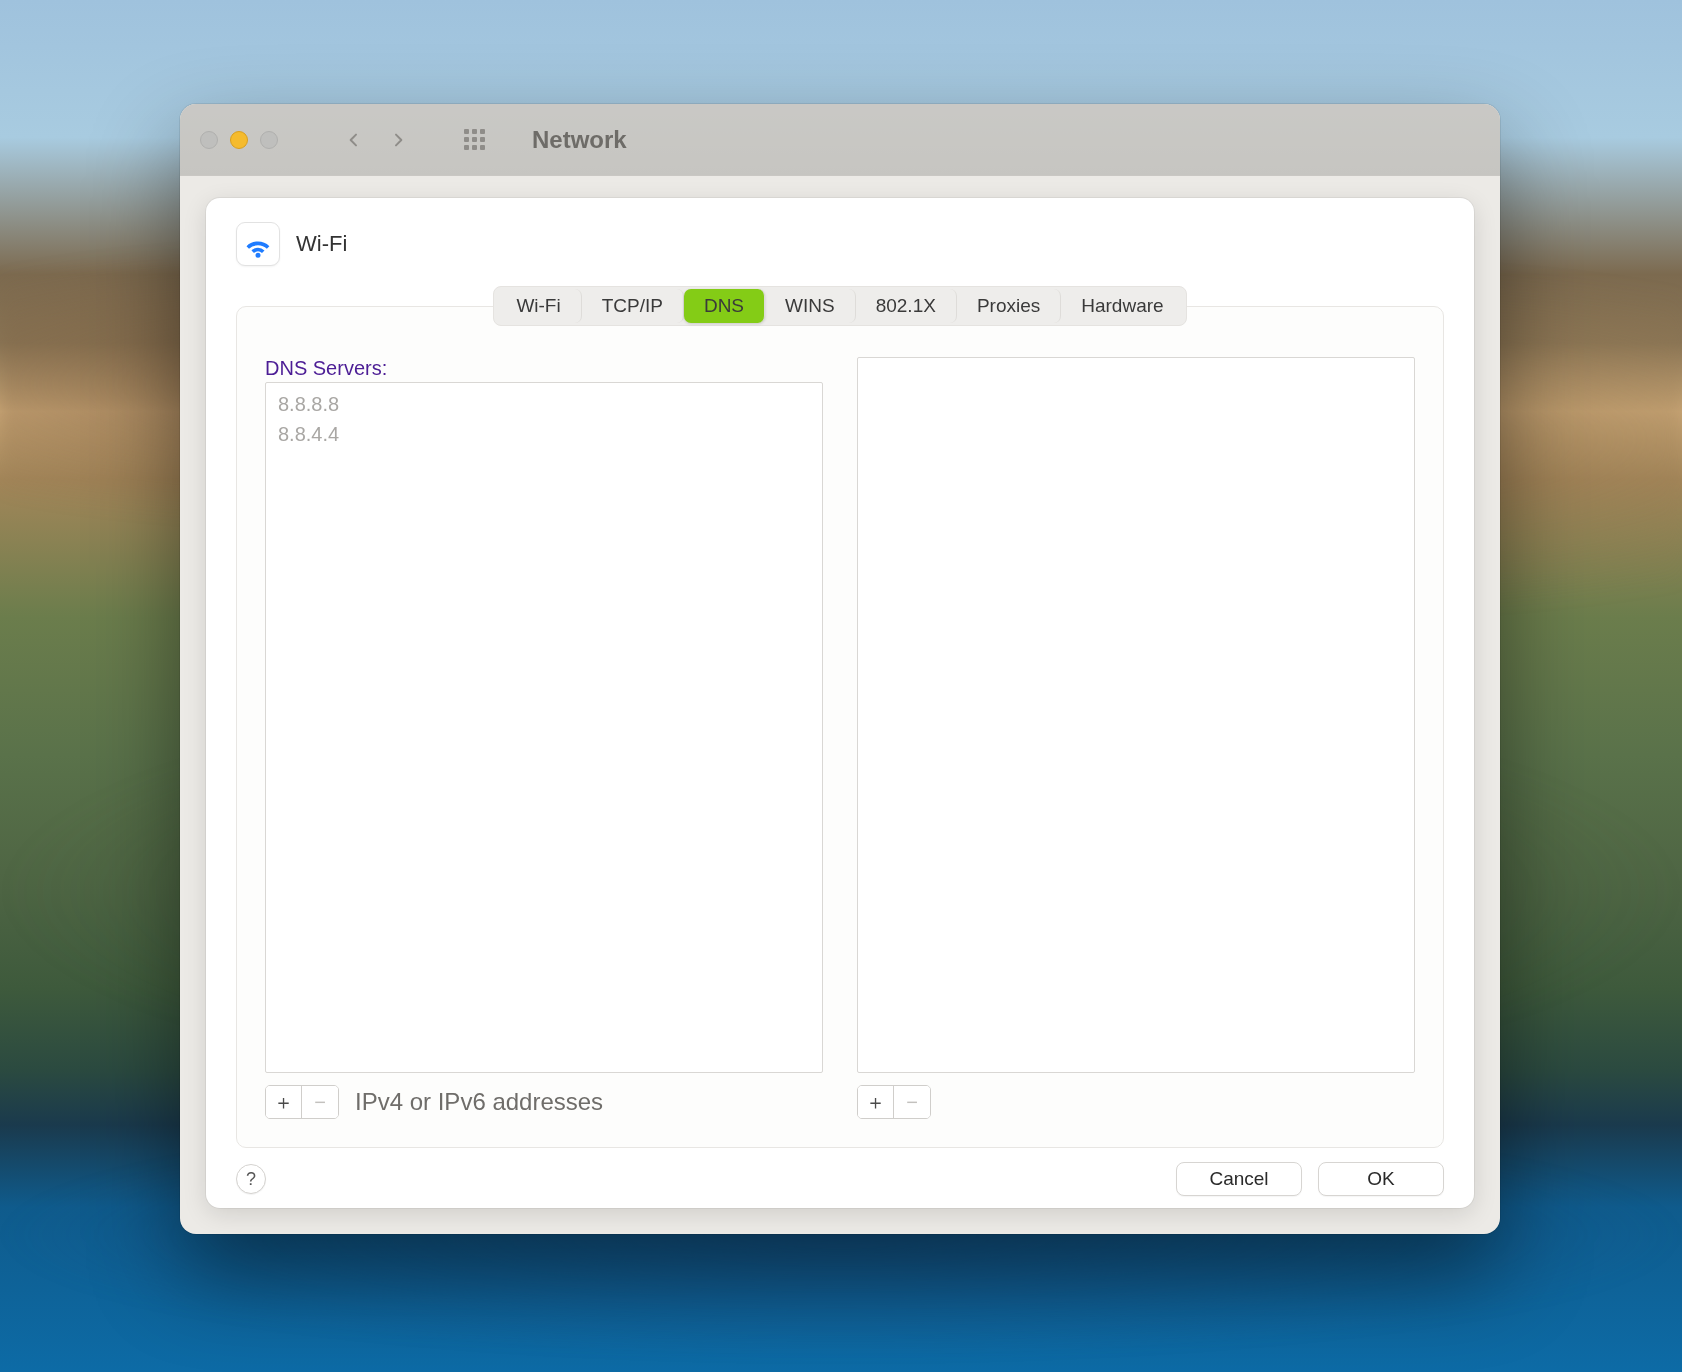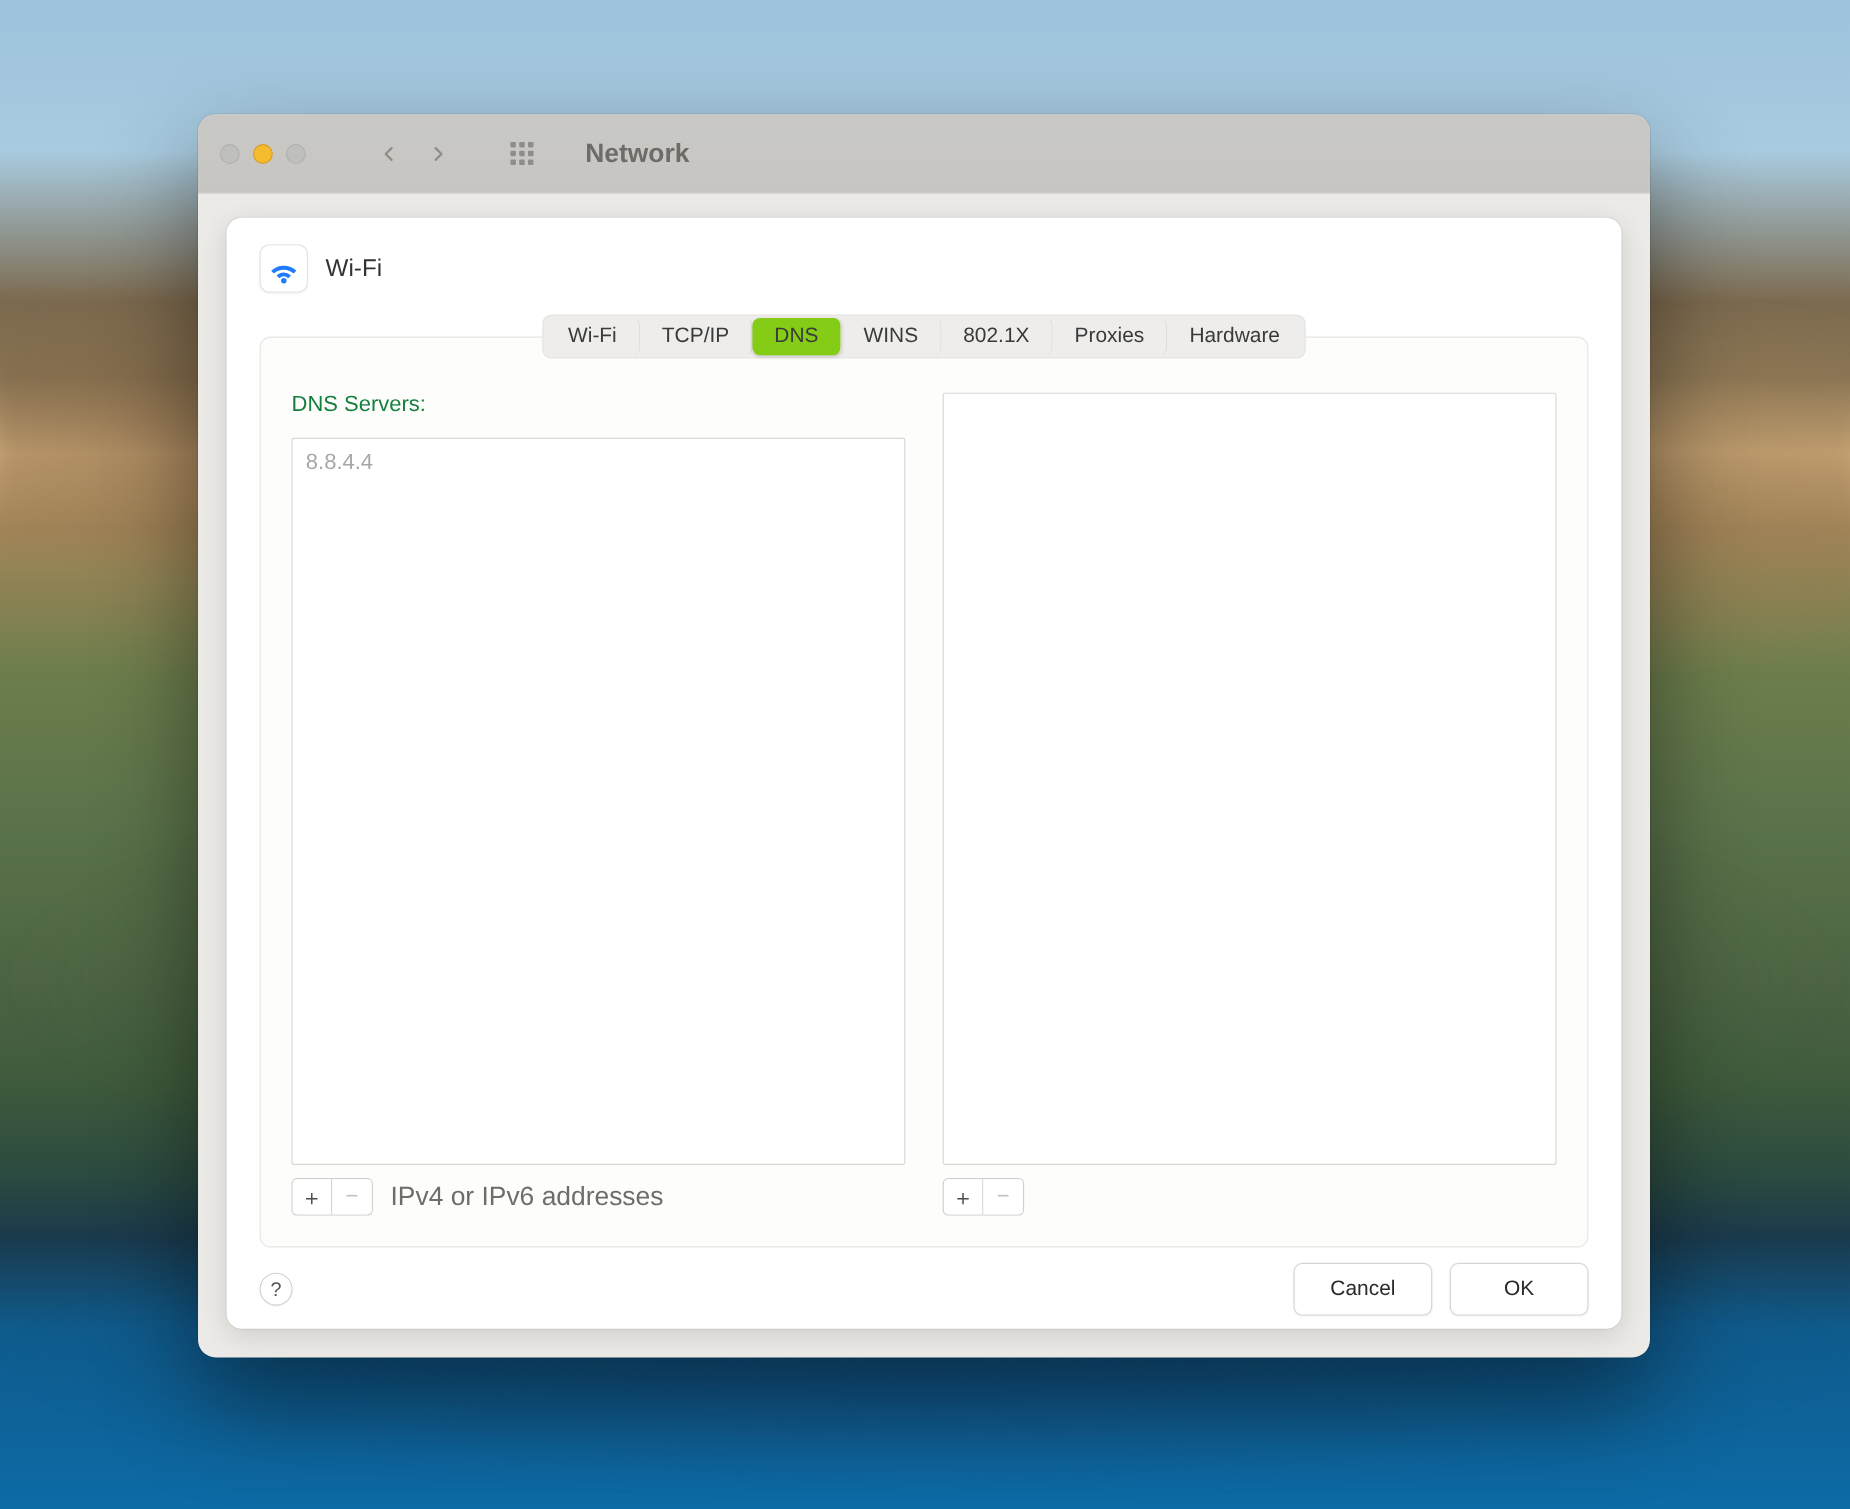--- a/index.html
+++ b/index.html
@@ -129,21 +129,21 @@
       margin: -20px 30px 0 30px;
       border:1px solid #e8e6e3;
       border-radius:10px;
       background:#fdfdfc;
       flex:1;
       display:flex;
       padding: 50px 28px 28px 28px;
       gap:34px;
     }
     .col{ flex:1; display:flex; flex-direction:column; }
-    .col-label{ font-size:20px; color:#15803d; margin-bottom:18px; }
+    .col-label{ font-size:20px; color:#4c1d95; margin-bottom:2px; }
     .listbox{
       flex:1;
       border:1px solid #d9d7d4;
       border-radius:2px;
       background:#fff;
       padding:6px 12px;
       overflow:auto;
       min-height:480px;
     }
     .listrow{ font-size:20px; color:#a9a7a4; padding:2px 0; line-height:1.3;}
@@ -174,21 +174,21 @@
     }
     .help-btn{
       width:30px;height:30px;border-radius:50%;
       border:1px solid #d4d2cf;background:#fff;
       display:flex;align-items:center;justify-content:center;
       font-size:18px;color:#555;
       box-shadow:0 1px 1px rgba(0,0,0,.05);
     }
     .footer-spacer{flex:1;}
     .action-btn{
-      min-width:126px;height:48px;
+      min-width:126px;height:34px;
       border-radius:8px;
       border:1px solid #d7d5d2;
       background:#fff;
       font-size:19px;color:#2a2a2a;
       box-shadow:0 1px 1px rgba(0,0,0,.04);
     }
   </style>
 </head>
 <body>
 
@@ -241,20 +241,21 @@
           <div class="tab">802.1X</div>
           <div class="tab">Proxies</div>
           <div class="tab">Hardware</div>
         </div>
     </div>
 
     <div class="panel">
       <div class="col">
         <div class="col-label">DNS Servers:</div>
         <div class="listbox" id="dns-servers-list">
+            <div class="listrow">8.8.8.8</div>
             <div class="listrow">8.8.4.4</div>
           </div>
         <div class="addremove-row">
           <div class="addremove">
             <button>＋</button>
             <button disabled="">−</button>
           </div>
           <div class="hint">IPv4 or IPv6 addresses</div>
         </div>
       </div>

